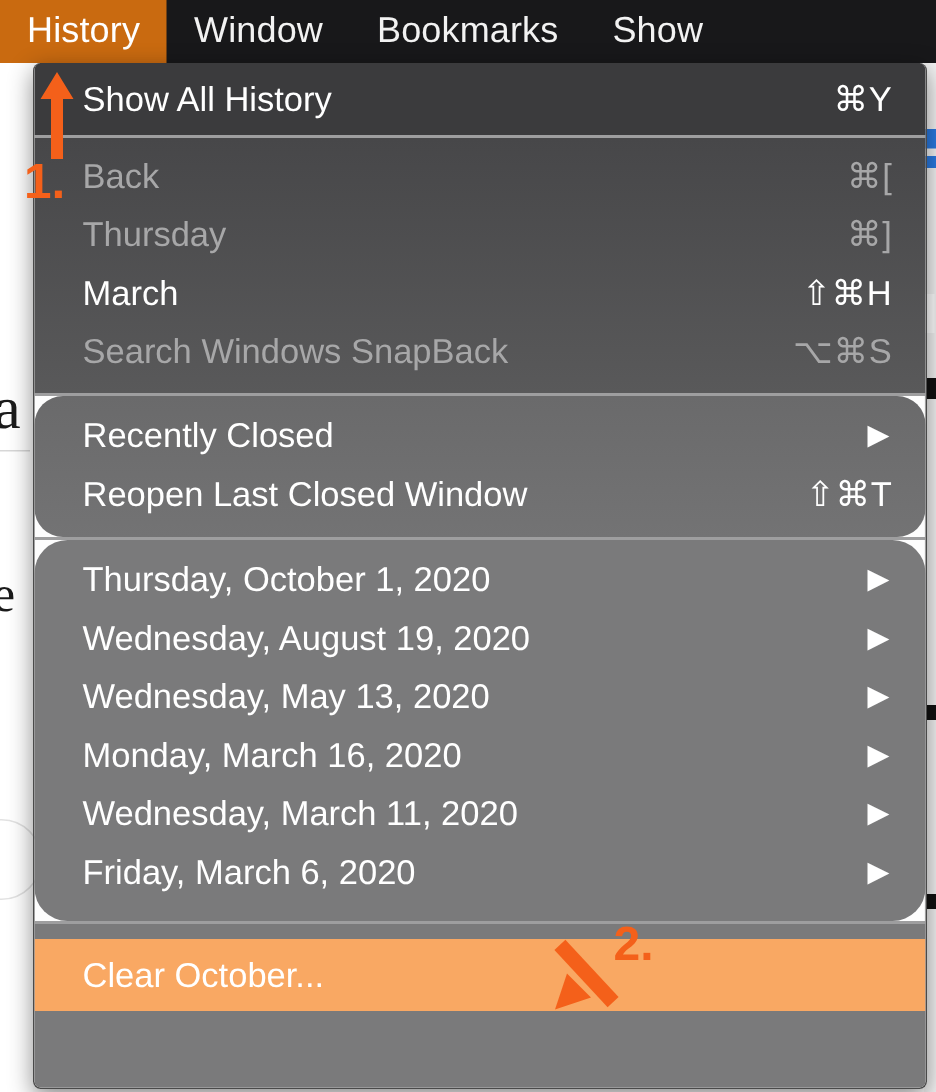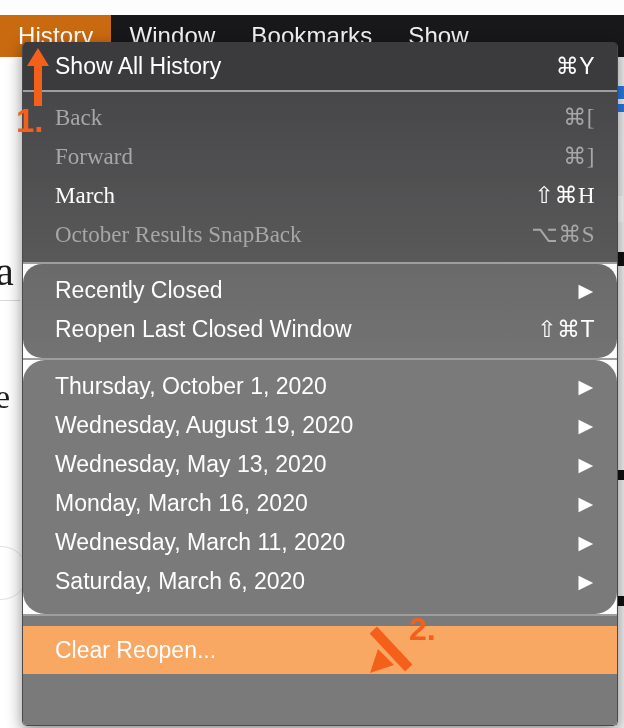--- a/index.html
+++ b/index.html
@@ -90,21 +90,21 @@
     position: absolute;
     right: 0;
     width: 6px;
     background: #111;
     z-index: 2;
   }
 
   
   .menubar {
     position: absolute;
-    left: 0; top: 15px;
+    left: 0; top: 0;
     width: 624px; height: 42px;
     background: #18181a;
     z-index: 20;
     display: flex;
     align-items: stretch;
   }
   .menubar-item {
     display: flex;
     align-items: center;
     padding: 0 18px;
@@ -132,21 +132,21 @@
     border-top: none;
     display: flex;
     flex-direction: column;
   }
 
   .sect {
     position: relative;
   }
   
   .sect-a { background: #3b3b3d; }          
-  .sect-b { background: linear-gradient(#474749, #59595a); font-family: Liberation Serif, serif; } 
+  .sect-b { background: linear-gradient(#474749, #59595a); } 
   .sect-c { background: linear-gradient(#6a6a6b, #737374); border-radius: 19px; } 
   .sect-d { background: #7a7a7b; border-radius: 22px; }          
   .sect-e { background: #7a7a7b; }          
 
   .sep {
     height: 2px;
     background: #8d8d8e;
     opacity: 0.85;
   }
 
@@ -250,31 +250,31 @@
     <div class="sep"></div>
 
     <div class="sect sect-b">
       <div style="height:6px"></div>
       <div class="row disabled">
         <span class="label">Back</span>
         <span class="spacer"></span>
         <span class="shortcut">⌘[</span>
       </div>
       <div class="row disabled">
-        <span class="label">Forward</span>
+        <span class="label">Thursday</span>
         <span class="spacer"></span>
         <span class="shortcut">⌘]</span>
       </div>
       <div class="row">
         <span class="label">March</span>
         <span class="spacer"></span>
         <span class="shortcut">⇧⌘H</span>
       </div>
       <div class="row disabled">
-        <span class="label">October Results SnapBack</span>
+        <span class="label">Search Windows SnapBack</span>
         <span class="spacer"></span>
         <span class="shortcut">⌥⌘S</span>
       </div>
       <div style="height:8px"></div>
     </div>
     <div class="sep"></div>
 
     <div class="sect sect-c">
       <div style="height:7px"></div>
       <div class="row">
@@ -312,32 +312,32 @@
         <span class="label">Monday, March 16, 2020</span>
         <span class="spacer"></span>
         <span class="tri">▶</span>
       </div>
       <div class="row">
         <span class="label">Wednesday, March 11, 2020</span>
         <span class="spacer"></span>
         <span class="tri">▶</span>
       </div>
       <div class="row">
-        <span class="label">Saturday, March 6, 2020</span>
+        <span class="label">Friday, March 6, 2020</span>
         <span class="spacer"></span>
         <span class="tri">▶</span>
       </div>
       <div style="height:13px"></div>
     </div>
     <div class="sep"></div>
 
     <div class="sect sect-e" style="flex:1 1 auto;">
       <div style="height:10px"></div>
       <div class="row highlight tall">
-        <span class="label">Clear Reopen...</span>
+        <span class="label">Clear October...</span>
       </div>
     </div>
 
   </div>
 
   <svg class="anno arrow-up" viewBox="0 0 26 62">
     <path d="M13 2 L24 20 L17 20 L17 60 L9 60 L9 20 L2 20 Z" fill="#f4601a"></path>
   </svg>
   <div class="anno num num-1">1.</div>
 

